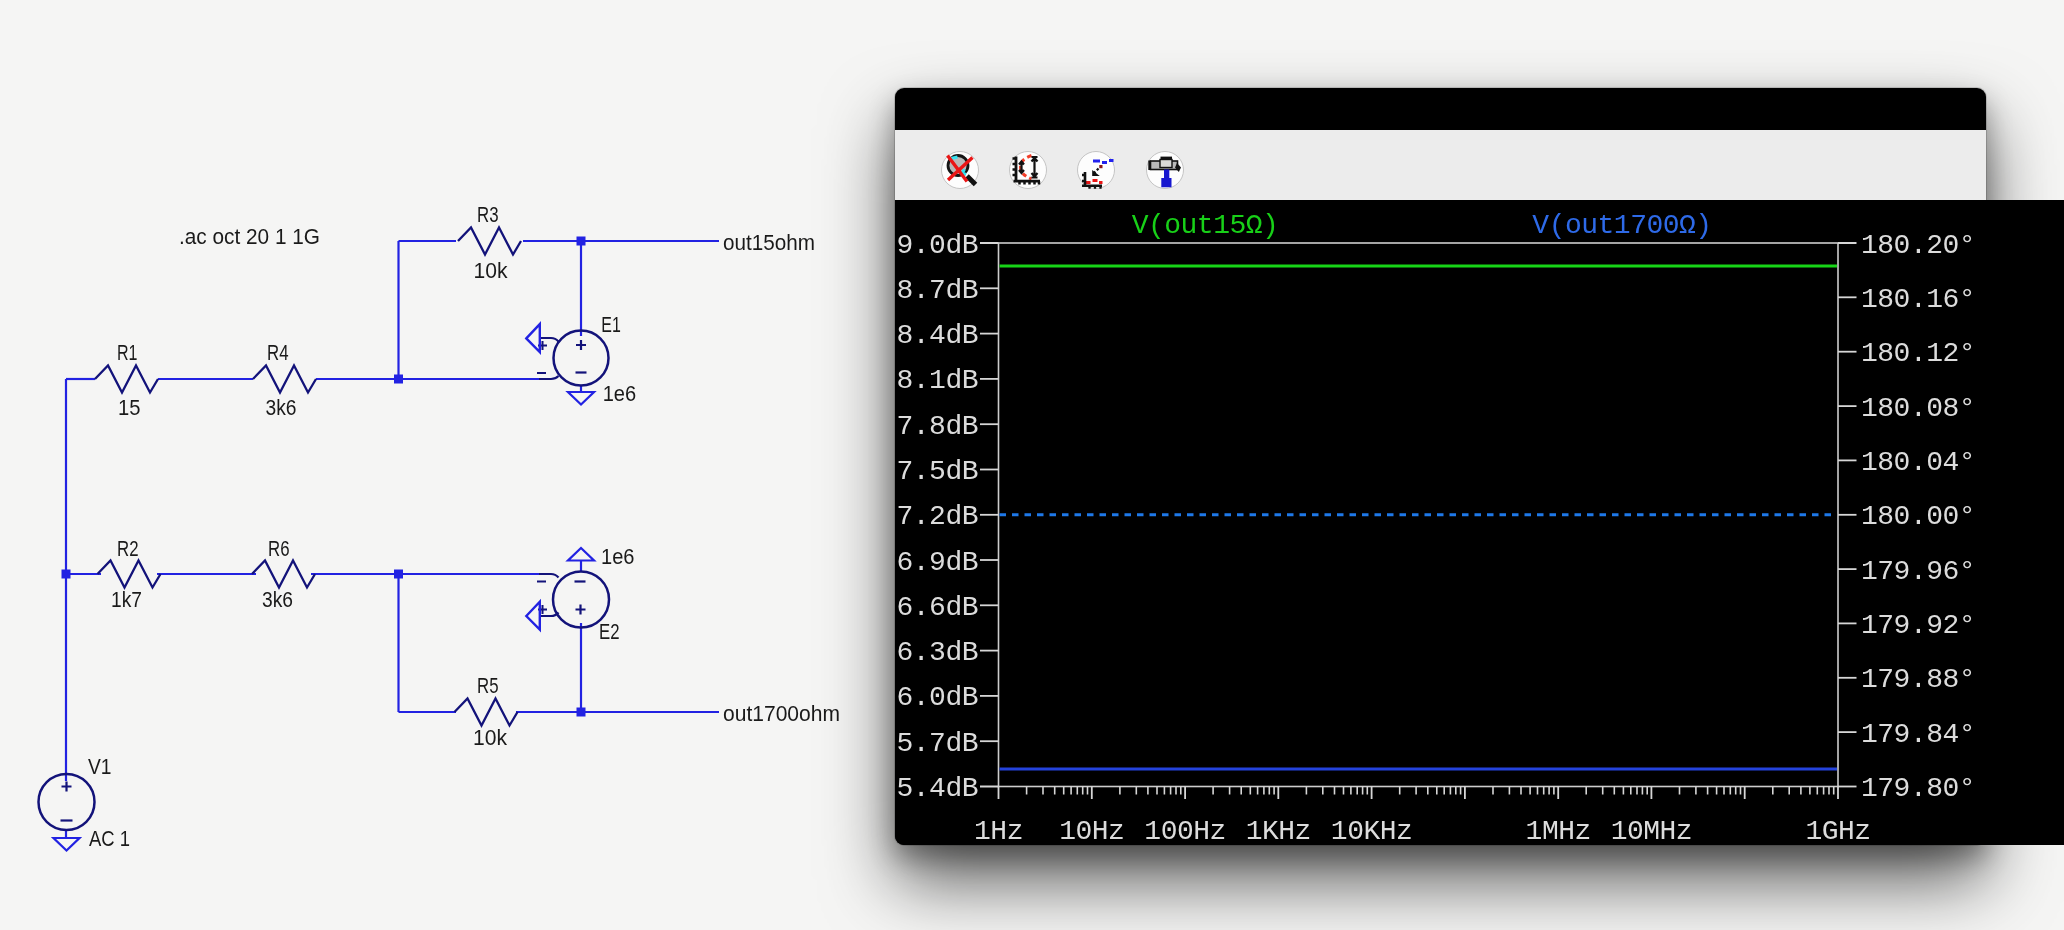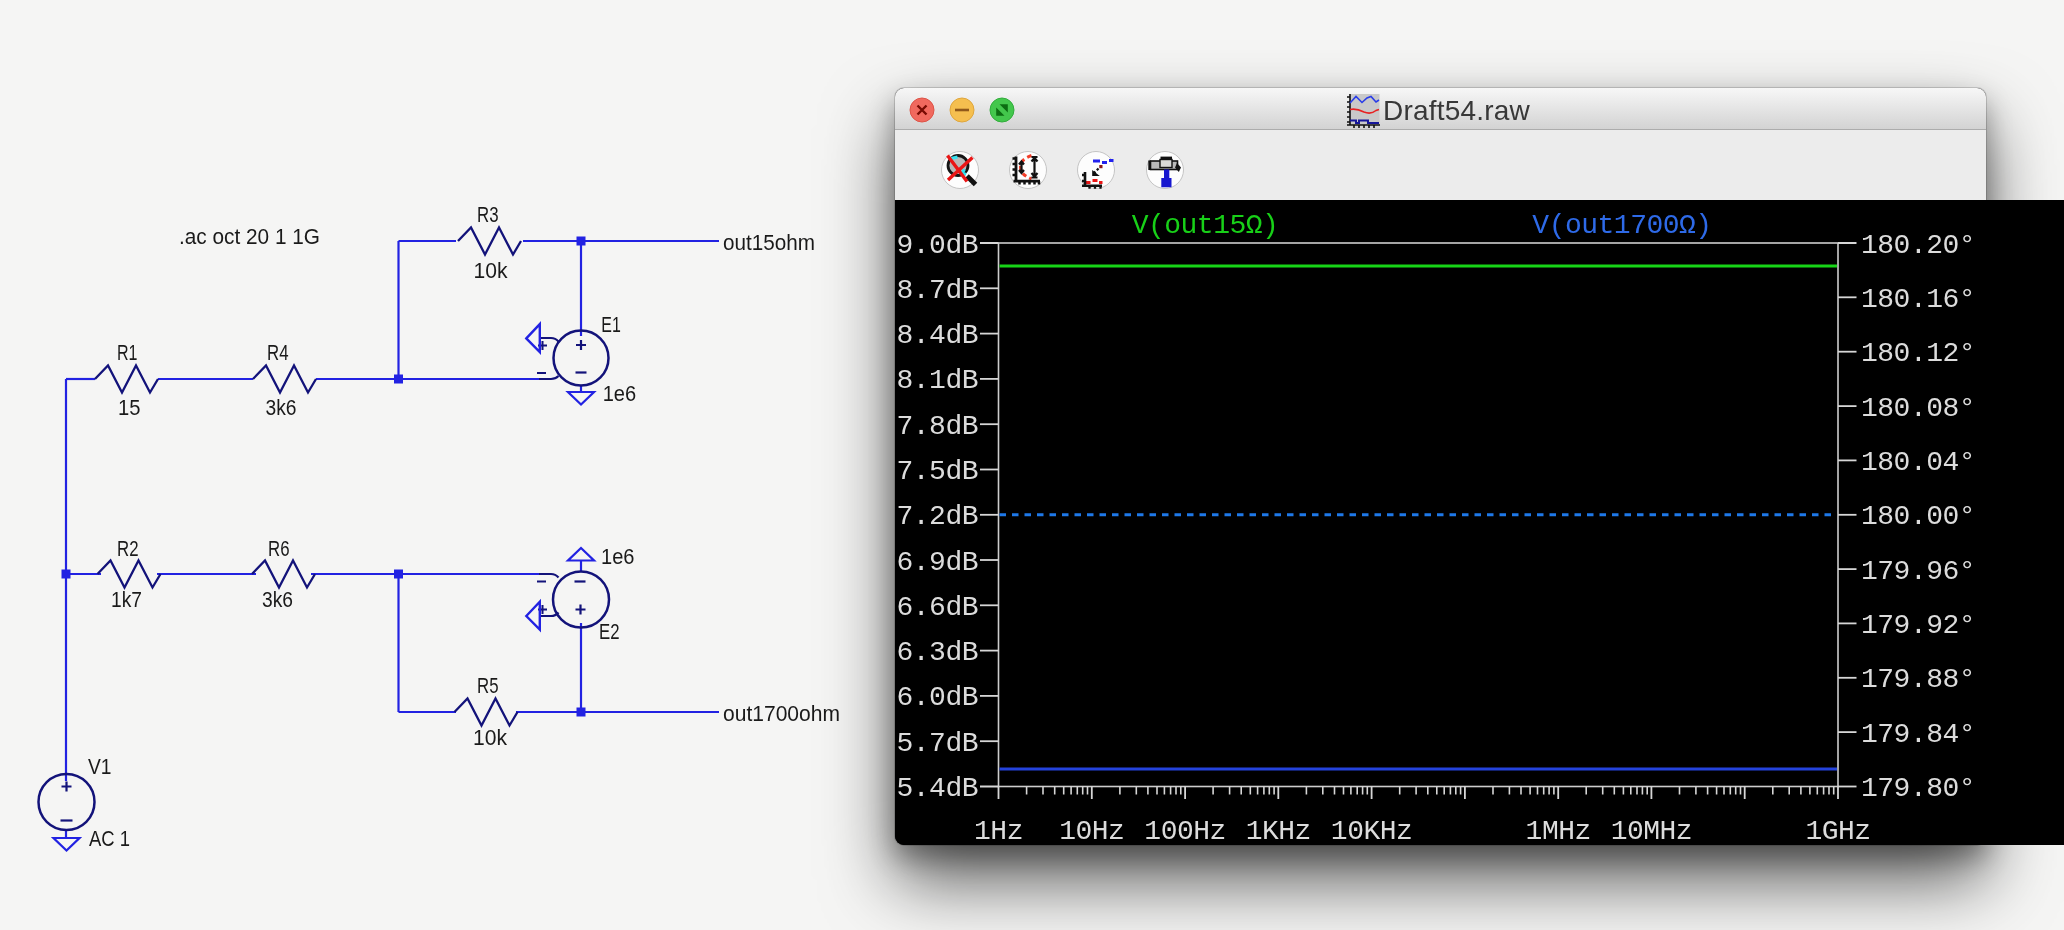--- a/index.html
+++ b/index.html
@@ -85,40 +85,20 @@
 <text x="262" y="607" font-size="21.5" fill="#1a1a1a" textLength="31" lengthAdjust="spacingAndGlyphs">3k6</text>
 <text x="601" y="563.5" font-size="21.5" fill="#1a1a1a" textLength="33.5" lengthAdjust="spacingAndGlyphs">1e6</text>
 <text x="599" y="638.5" font-size="21.5" fill="#1a1a1a" textLength="20.5" lengthAdjust="spacingAndGlyphs">E2</text>
 <text x="477" y="693" font-size="21.5" fill="#1a1a1a" textLength="21.5" lengthAdjust="spacingAndGlyphs">R5</text>
 <text x="473" y="745" font-size="21.5" fill="#1a1a1a" textLength="34" lengthAdjust="spacingAndGlyphs">10k</text>
 <text x="723" y="721" font-size="21.5" fill="#1a1a1a" textLength="117" lengthAdjust="spacingAndGlyphs">out1700ohm</text>
 <text x="88" y="774" font-size="21.5" fill="#1a1a1a" textLength="23.5" lengthAdjust="spacingAndGlyphs">V1</text>
 <text x="89" y="846" font-size="21.5" fill="#1a1a1a" textLength="41" lengthAdjust="spacingAndGlyphs">AC 1</text>
 </svg>
 <div id="win">
-  <div class="titlebar">
-    <svg class="lights" width="110" height="26" viewBox="0 0 110 26">
-        <circle cx="15" cy="13" r="12" fill="#f0695e" stroke="#dd5347" stroke-width="1"></circle>
-        <path d="M10.5,8.5 L19.5,17.5 M19.5,8.5 L10.5,17.5" stroke="#780b03" stroke-width="2.4"></path>
-        <circle cx="55" cy="13" r="12" fill="#f5bf4f" stroke="#dfa63d" stroke-width="1"></circle>
-        <path d="M48,13 H62" stroke="#90591a" stroke-width="2.6"></path>
-        <circle cx="95" cy="13" r="12" fill="#43c74c" stroke="#32ad3c" stroke-width="1"></circle>
-        <path d="M92.5,7.2 L100.8,7.2 L100.8,15.5 Z M89.2,10.5 L89.2,18.8 L97.5,18.8 Z" fill="#0c6d12"></path>
-      </svg>
-    <div class="ttl">
-        <svg width="35" height="36" viewBox="0 0 35 36">
-          <rect x="3.5" y="1" width="30" height="31" fill="#c9c9c9"></rect>
-          <path d="M4,1 V32 M1,32 H34 M4,4 h-3 M4,9 h-3 M4,14 h-3 M4,19 h-3 M4,24 h-3 M4,29 h-3 M8,32 v3 M13,32 v3 M18,32 v3 M23,32 v3 M28,32 v3" stroke="#111" stroke-width="1.6" fill="none"></path>
-          <path d="M4,10 L10,3.5 L16,9.5 L21,5 L25,3.5 L30,9 L33,7" stroke="#2a3de8" stroke-width="1.6" fill="none"></path>
-          <path d="M4,16.5 C9,15.5 13,16.5 18,19 C23,21 27,20 30,17.5 L33,16.5" stroke="#e82222" stroke-width="1.6" fill="none"></path>
-          <path d="M4,27.5 H10 V30 H13 V27.5 H22 V30 H33" stroke="#16169a" stroke-width="2" fill="none"></path>
-        </svg>
-        <span>Draft54.raw</span>
-      </div>
-  </div>
   <div class="toolbar">
       <div class="tico" style="left:46px"><svg width="38" height="38" viewBox="0 0 38 38">
           <circle cx="19" cy="19" r="18.5" fill="#fdfdfd" stroke="#c4c4c4" stroke-width="1"></circle>
           <circle cx="17" cy="14.5" r="10" fill="#b9b9b9" stroke="#151515" stroke-width="2.8"></circle>
           <path d="M10,7.5 L16.5,6 M19.5,21.5 L25,23.5 M21,19 L24,20.5" stroke="#35e2f0" stroke-width="3.2" fill="none"></path>
           <line x1="26" y1="25" x2="34.5" y2="33.5" stroke="#111" stroke-width="5"></line>
           <path d="M6.5,4.5 L26,30.5 M31.5,6.5 L7,29" stroke="#ea1616" stroke-width="3.4" fill="none"></path>
         </svg></div>
       <div class="tico" style="left:114.3px"><svg width="38" height="38" viewBox="0 0 38 38">
           <circle cx="19" cy="19" r="18.5" fill="#fdfdfd" stroke="#c4c4c4" stroke-width="1"></circle>

